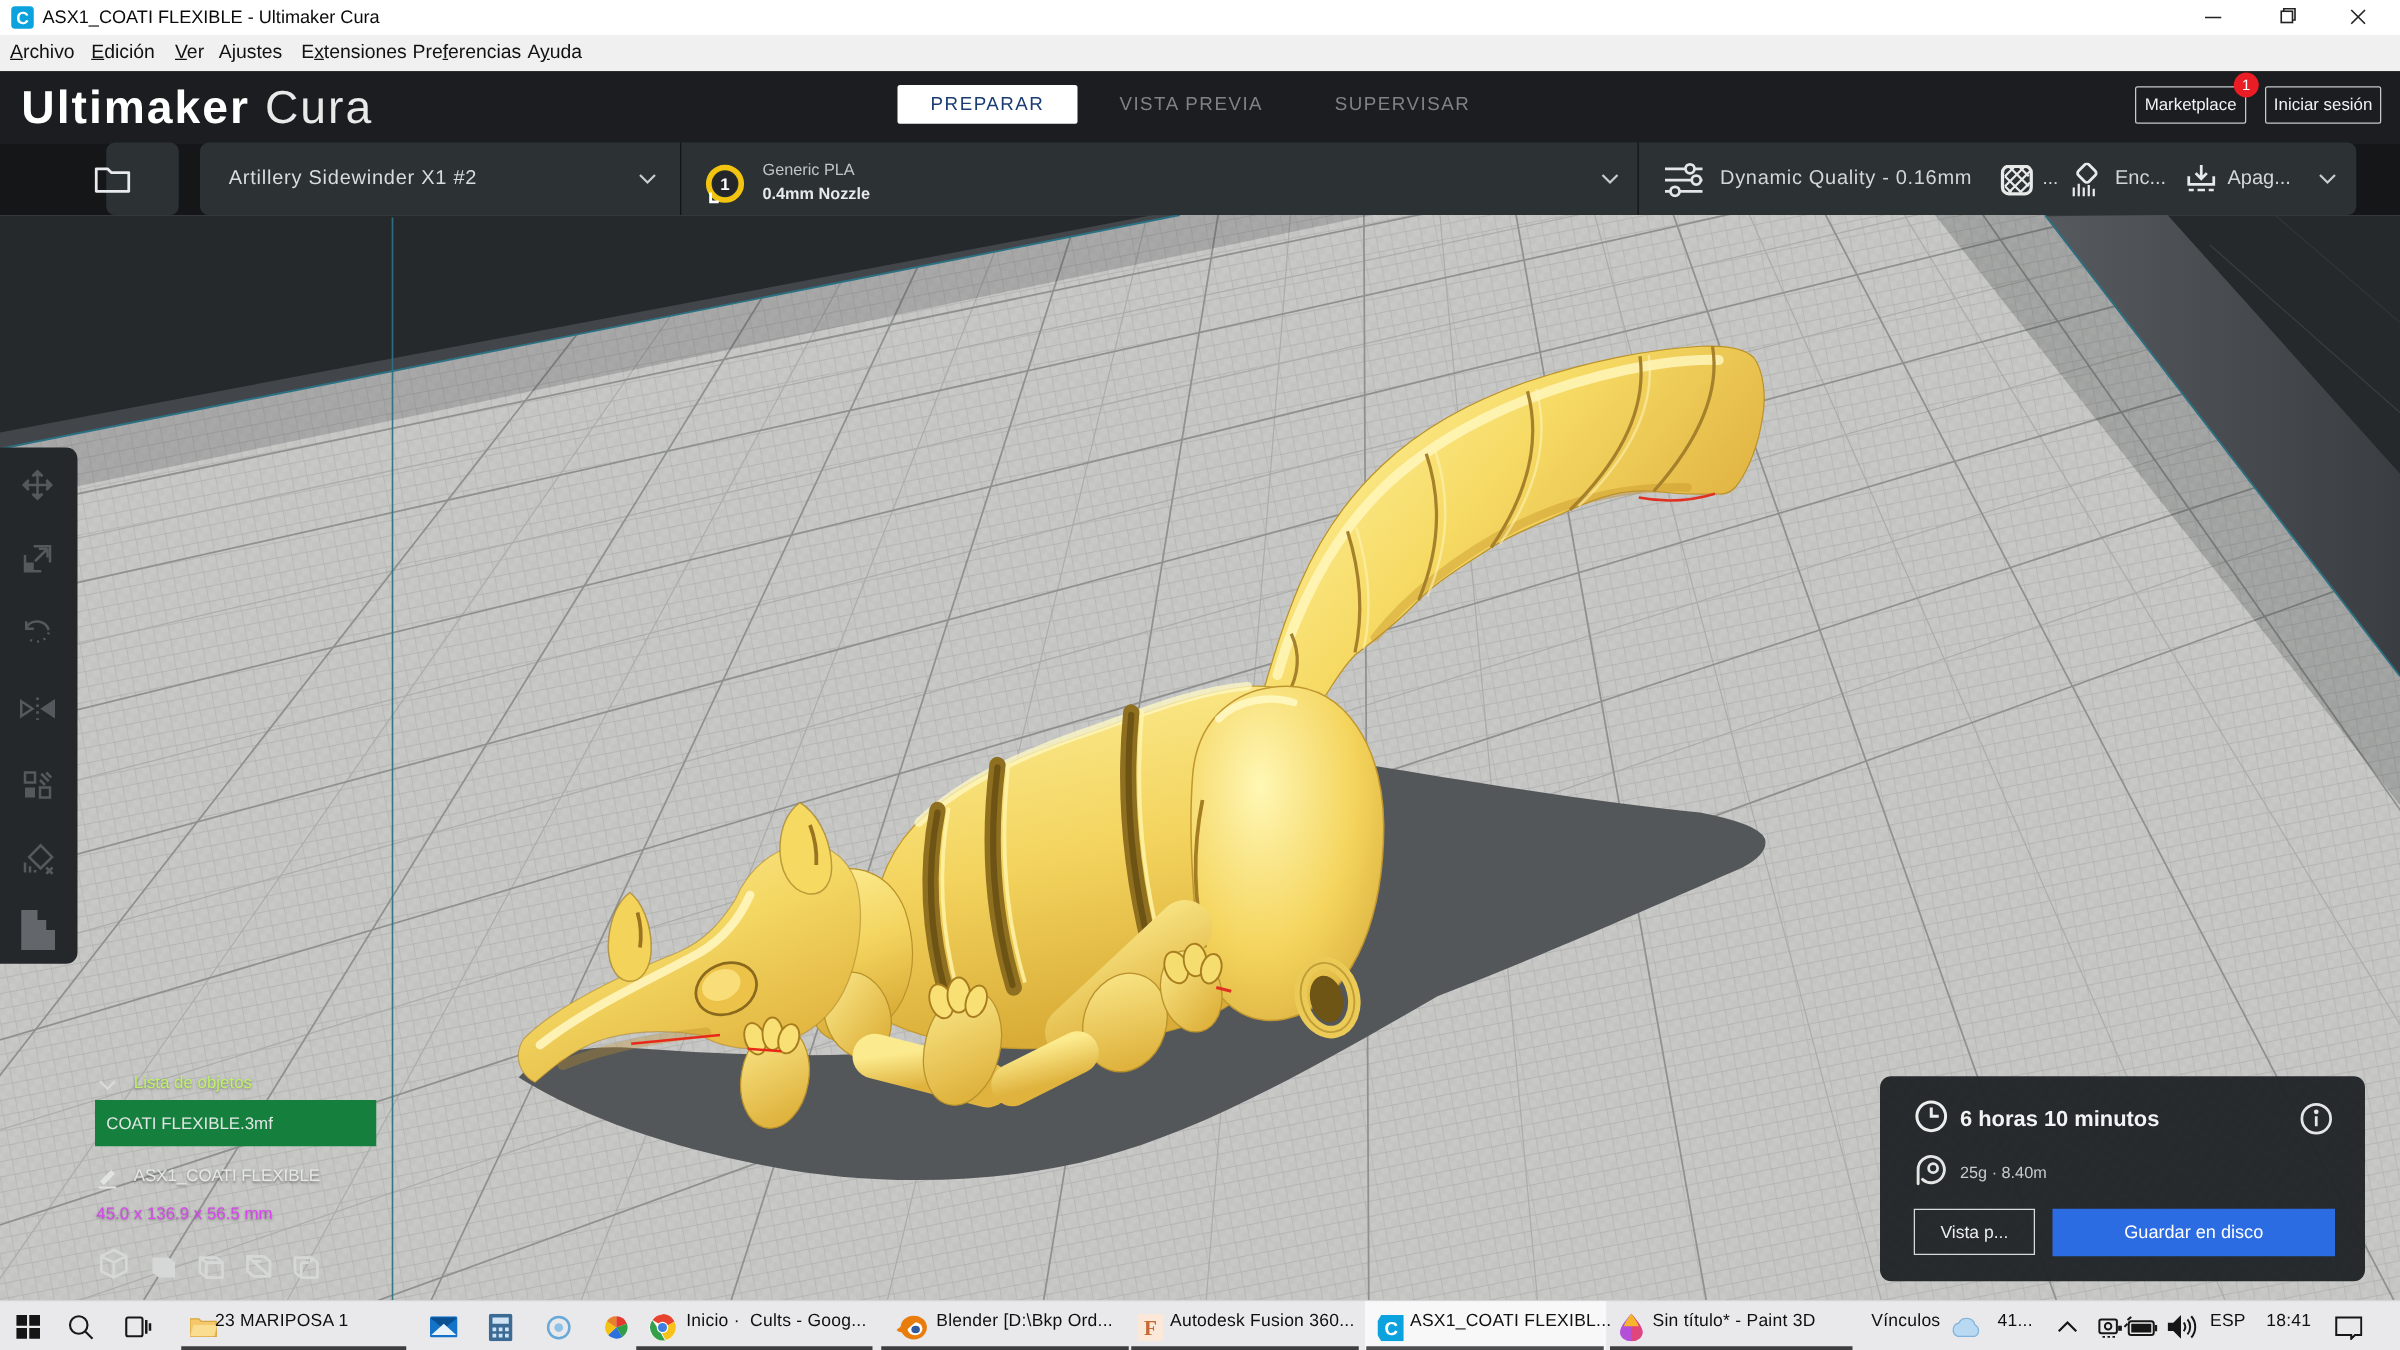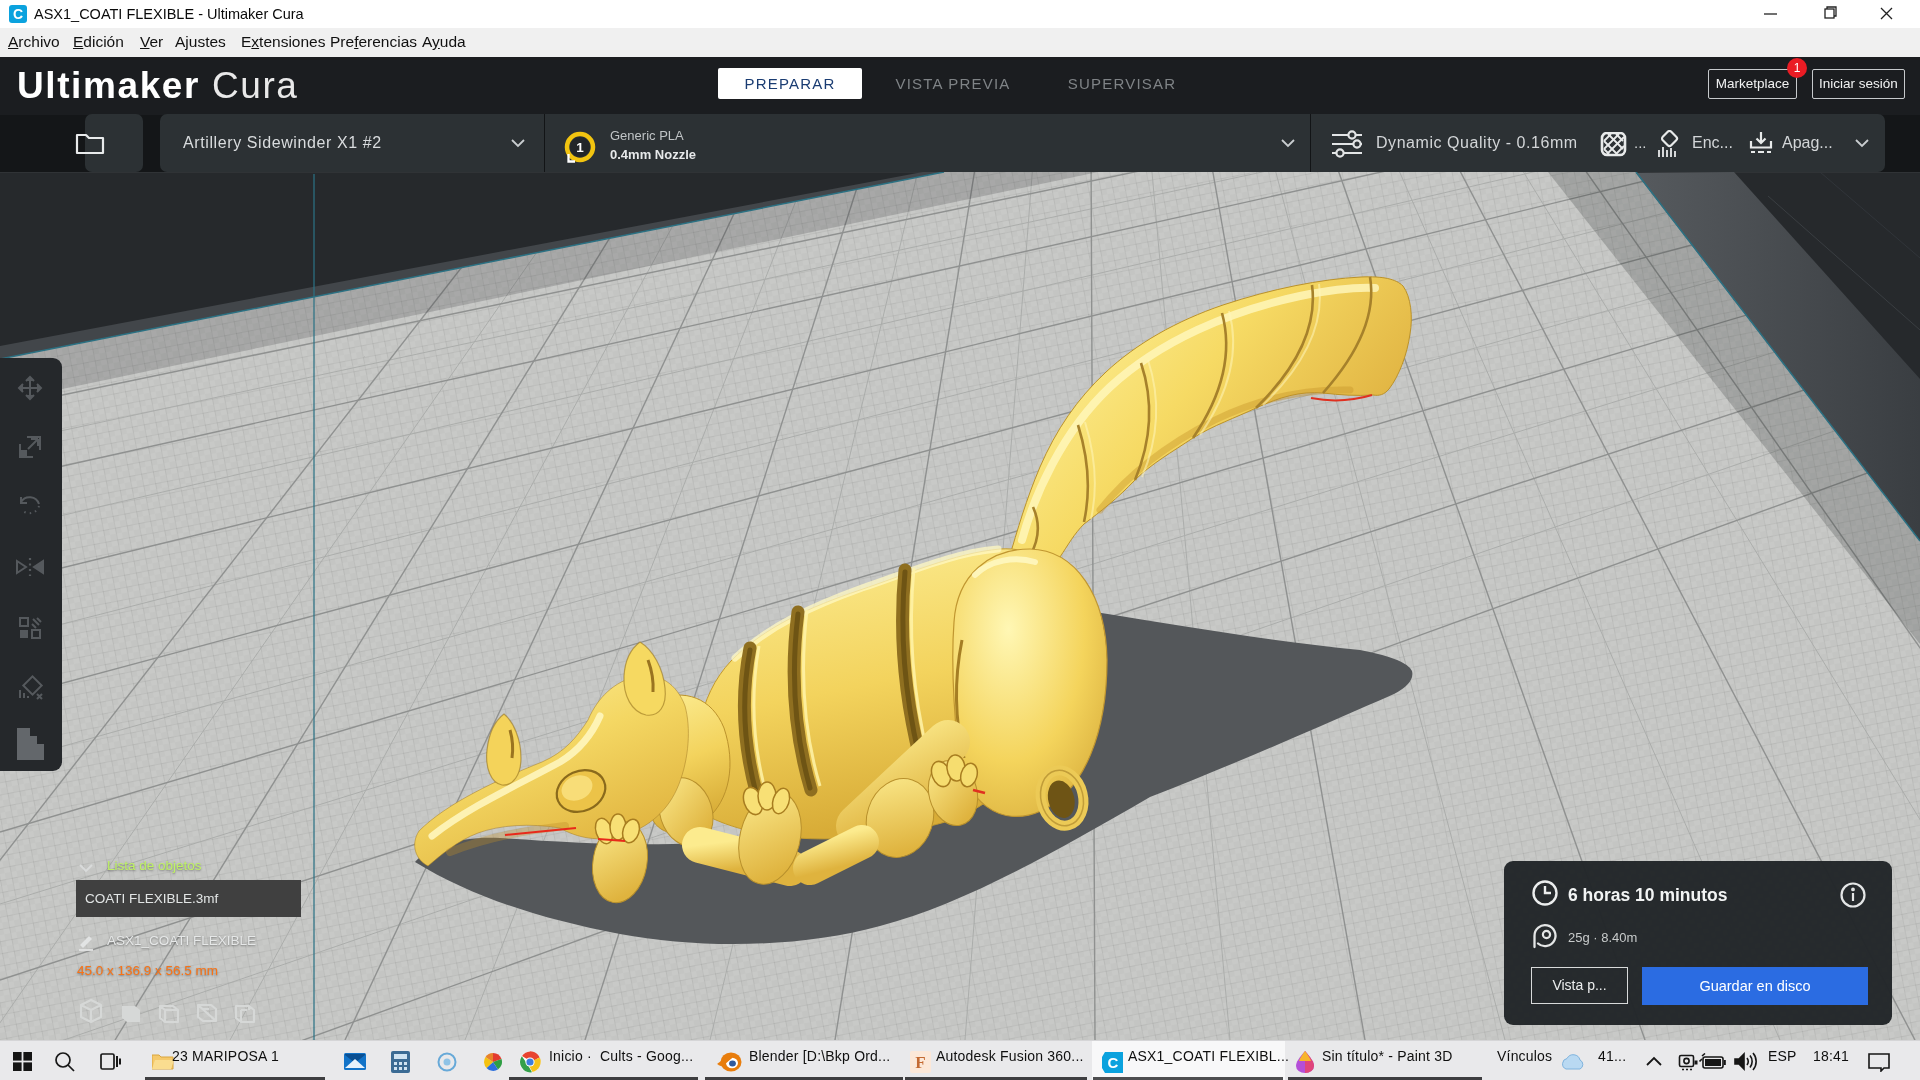--- a/index.html
+++ b/index.html
@@ -35,24 +35,24 @@
 .vsep{position:absolute;top:0;width:1px;height:58px;background:#121416;}
 #ptxt{left:23px;top:0;height:58px;line-height:58px;font-size:16px;letter-spacing:0.6px;color:#d9dcde;}
 .chev{position:absolute;}
 #mat1{left:450px;top:14px;font-size:13px;color:#c0c4c6;}
 #mat2{left:450px;top:33px;font-size:13px;font-weight:bold;color:#e7e9ea;}
 #settxt{left:1216px;top:0;height:58px;line-height:58px;font-size:16px;letter-spacing:0.55px;color:#d3d6d8;}
 #enc{left:1532px;top:0;height:58px;line-height:58px;font-size:16px;color:#d3d6d8;}
 #apag{left:1622px;top:0;height:58px;line-height:58px;font-size:16px;color:#d3d6d8;}
 #dots{left:1474px;top:0;height:58px;line-height:58px;font-size:15px;color:#d3d6d8;}
 #lista{left:107px;top:858px;font-size:13.5px;color:#bef264;text-shadow:0 1px 2px rgba(40,40,40,0.5);}
-#objrow{left:76px;top:880px;width:225px;height:37px;background:#404040;color:#e2e5e5;
+#objrow{left:76px;top:880px;width:225px;height:37px;background:#15803d;color:#e2e5e5;
  font-size:13.5px;line-height:37px;padding-left:9px;}
 #objname{left:107px;top:933px;font-size:13.5px;color:#e6e8e8;text-shadow:0 1px 2px rgba(40,40,40,0.5);}
-#objdim{left:77px;top:963px;font-size:13.5px;color:#f97316;text-shadow:0 1px 2px rgba(40,40,40,0.5);}
+#objdim{left:77px;top:963px;font-size:13.5px;color:#d946ef;text-shadow:0 1px 2px rgba(40,40,40,0.5);}
 
 #brpanel{left:1504px;top:861px;width:388px;height:164px;background:rgba(33,37,40,0.97);border-radius:9px;}
 #time{left:64px;top:24px;font-size:17.5px;font-weight:bold;color:#f2f4f4;}
 #mat{left:64px;top:69px;font-size:13px;color:#c8cbcb;}
 #vista{left:27px;top:106px;width:97px;height:37px;border:1px solid #d8dada;color:#eceeee;
  font-size:14px;text-align:center;line-height:35px;}
 #guardar{left:138px;top:106px;width:226px;height:38px;background:#2b6ce2;color:#fff;
  font-size:14.5px;text-align:center;line-height:38px;}
 
 #taskbar{left:0;top:1040px;width:1920px;height:40px;background:#e9e9eb;border-top:1px solid #d5d5d7;

